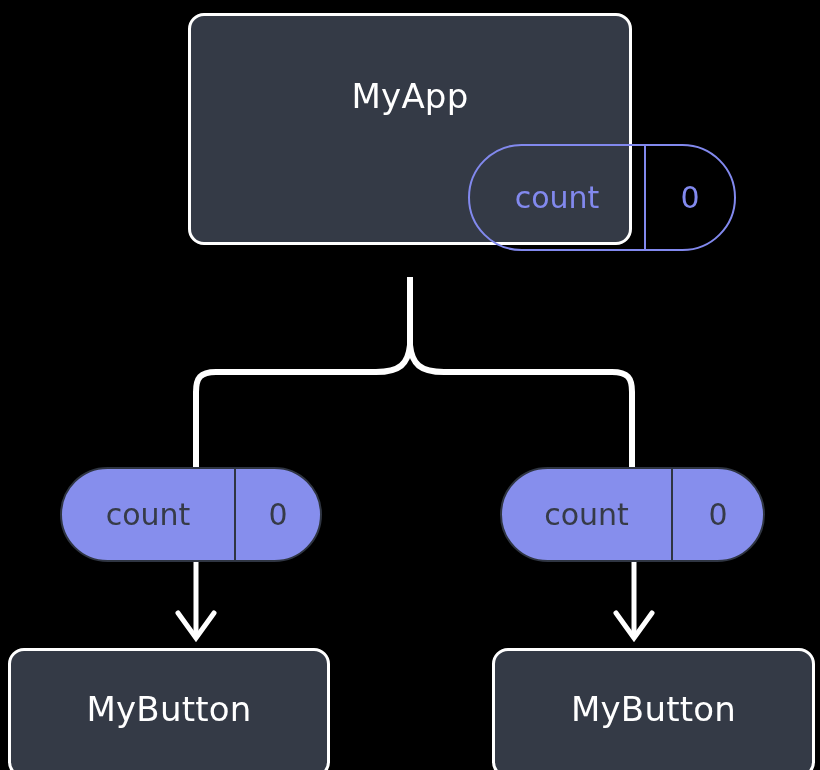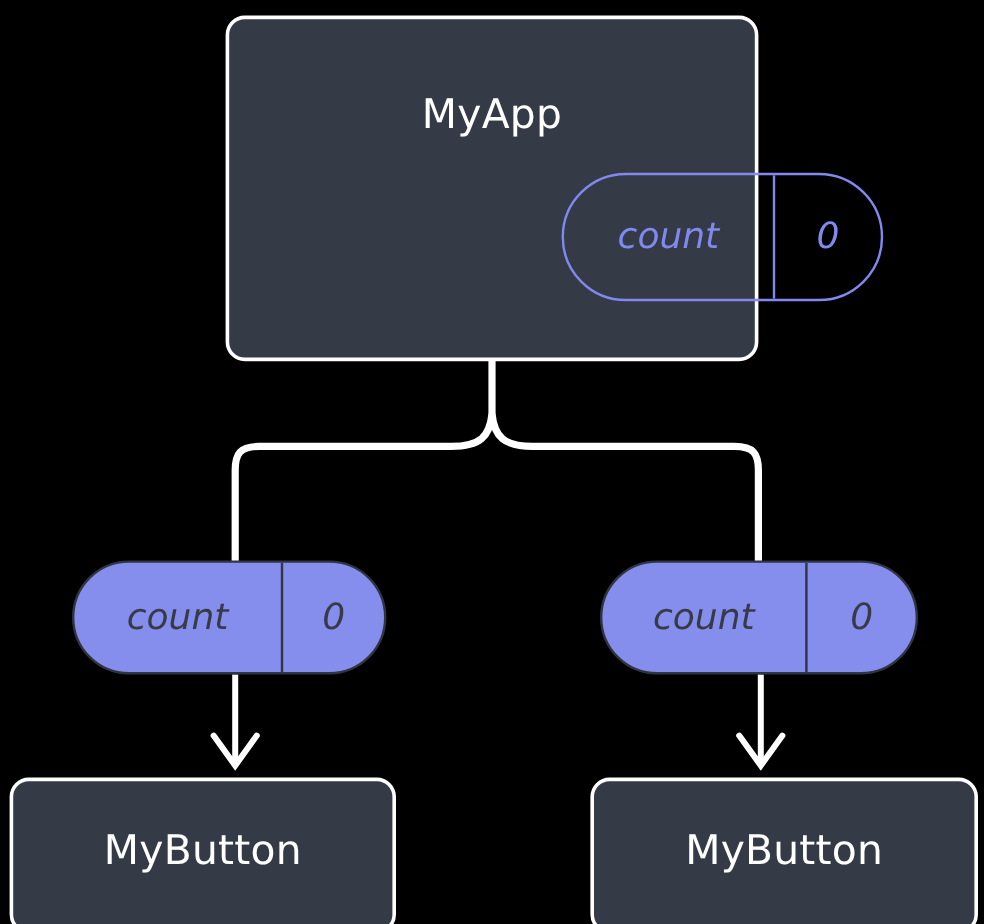--- a/index.html
+++ b/index.html
@@ -44,21 +44,21 @@
     font-size: 34px;
     font-weight: 400;
     letter-spacing: 0.2px;
     line-height: 1;
   }
 
   #app-box {
     left: 188px;
     top: 13px;
     width: 444px;
-    height: 288px;
+    height: 232px;
     display: block;
   }
   #app-box .component-title {
     position: absolute;
     left: 0;
     right: 0;
     top: 63px;
     text-align: center;
   }
 
@@ -88,21 +88,20 @@
     border-radius: 999px;
     overflow: hidden;
   }
   .pill-key, .pill-val {
     display: flex;
     align-items: center;
     justify-content: center;
     font-size: 30px;
     line-height: 1;
     box-sizing: border-box;
-    font-style: italic;
   }
 
   
   .state-pill.outline {
     border: 2px solid #8289ee;
     background: transparent;
   }
   .state-pill.outline .pill-key {
     color: #8289ee;
     flex: 0 0 174px;

